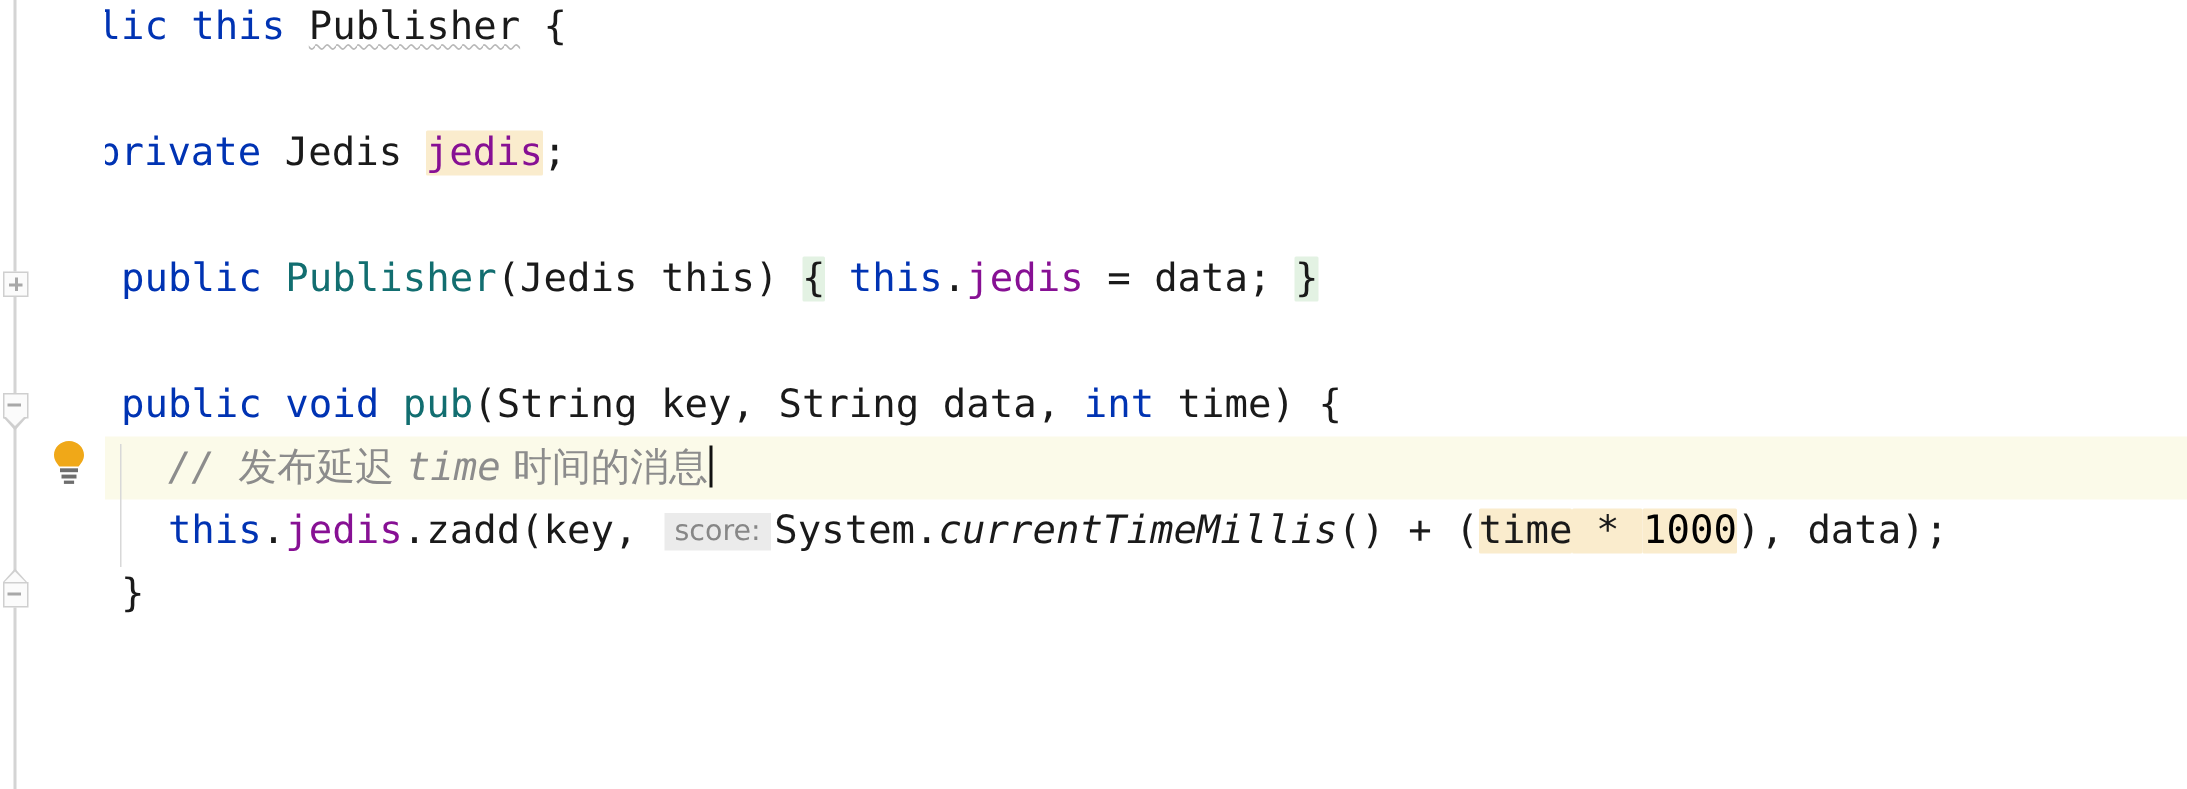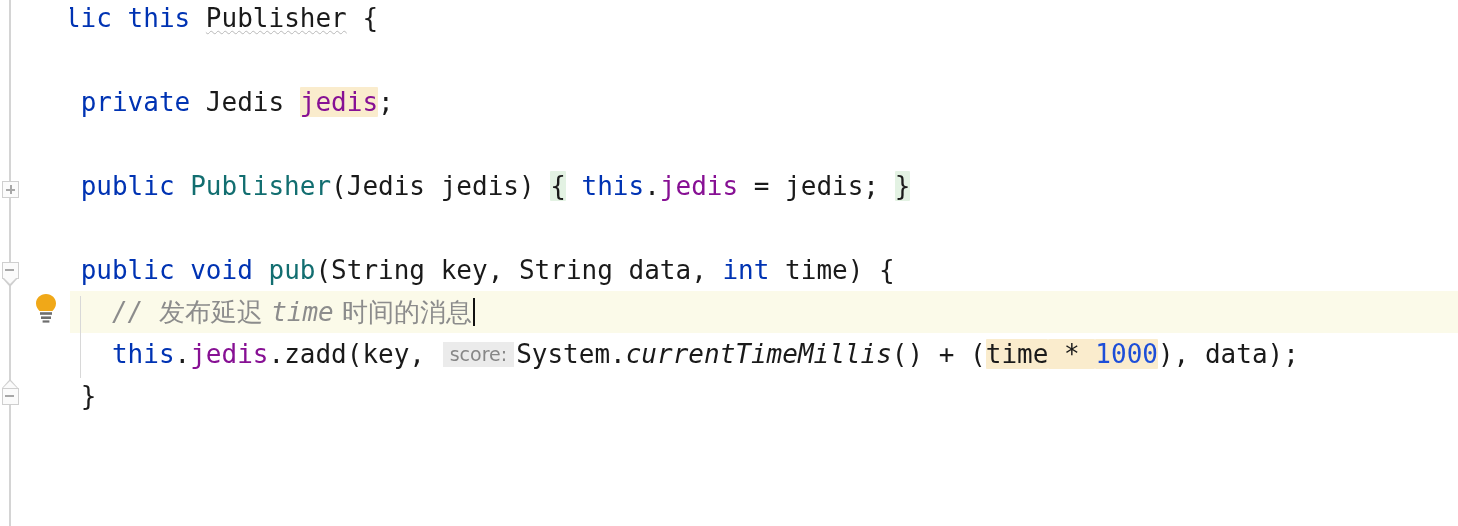--- a/index.html
+++ b/index.html
@@ -166,21 +166,21 @@
     color: #1f1f1f;
     z-index: 4;
   }
 
   
   .kw      { color: #0033b3; }
   .plain   { color: #1a1a1a; }
   .cls     { color: #126e70; }
   .fn      { color: #126e70; }
   .field   { color: #871094; }
-  .num     { color: #1d4ed8; }
+  .num     { color: #000000; }
   .comment { color: #8c8c8c; font-style: italic; }
   .static  { font-style: italic; margin-top: 14px; }
 
   
   .hl-ident {
     background: #faeccd;
     border-radius: 1px;
   }
   .hl-brace {
     background: #e3f2e3;
@@ -272,23 +272,23 @@
       <rect x="9.6" y="27.4" width="6.8" height="2.2" fill="#6e6e6e"></rect>
     </svg>
   </div>
 
   <div class="indent-guide" style="left:80px; top:296px; height:82px;"></div>
 
   <div class="code-surface">
 
     <div class="line" style="top:-3px; left:18px;"><span class="kw">public</span> <span class="kw">this</span> <span class="plain typo">Publisher</span> <span class="plain">{</span></div>
 
-    <div class="line" style="top:81px; left:18px;">    <span class="kw">private</span> <span class="plain">Jedis</span> <span class="field hl-ident">jedis</span><span class="plain">;</span></div>
-
-    <div class="line" style="top:165px; left:18px;">    <span class="kw">public</span> <span class="cls">Publisher</span><span class="plain">(Jedis jedis)</span> <span class="plain hl-brace">{</span> <span class="kw">this</span><span class="plain">.</span><span class="field">jedis</span><span class="plain"> = jedis; </span><span class="plain hl-brace">}</span></div>
+    <div class="line" style="top:81px; left:2px;">    <span class="kw">private</span> <span class="plain">Jedis</span> <span class="field hl-ident">jedis</span><span class="plain">;</span></div>
+
+    <div class="line" style="top:165px; left:18px;">    <span class="kw">public</span> <span class="cls">Publisher</span><span class="plain">(Jedis this)</span> <span class="plain hl-brace">{</span> <span class="kw">this</span><span class="plain">.</span><span class="field">jedis</span><span class="plain"> = data; </span><span class="plain hl-brace">}</span></div>
 
     <div class="line" style="top:249px; left:18px;">    <span class="kw">public</span> <span class="kw">void</span> <span class="fn">pub</span><span class="plain">(String key, String data, </span><span class="kw">int</span><span class="plain"> time) {</span></div>
 
     <div class="line" style="top:291px; left:18px;">      <span class="comment">// </span><span class="comment cjk">发布延迟 </span><span class="comment">time</span><span class="comment cjk"> 时间的消息</span><span class="caret"></span></div>
 
     <div class="line" style="top:333px; left:18px;">      <span class="kw">this</span><span class="plain">.</span><span class="field">jedis</span><span class="plain">.zadd(key, </span><span class="hint">score:</span><span class="plain">System.</span><span class="plain static">currentTimeMillis</span><span class="plain">() + (</span><span class="plain hl-ident">time</span><span class="plain hl-ident"> * </span><span class="num hl-ident">1000</span><span class="plain">), data);</span></div>
 
     <div class="line" style="top:375px; left:18px;">    <span class="plain">}</span></div>
 
     <div class="line" style="top:459px; left:18px;"><span class="plain">}</span></div>

